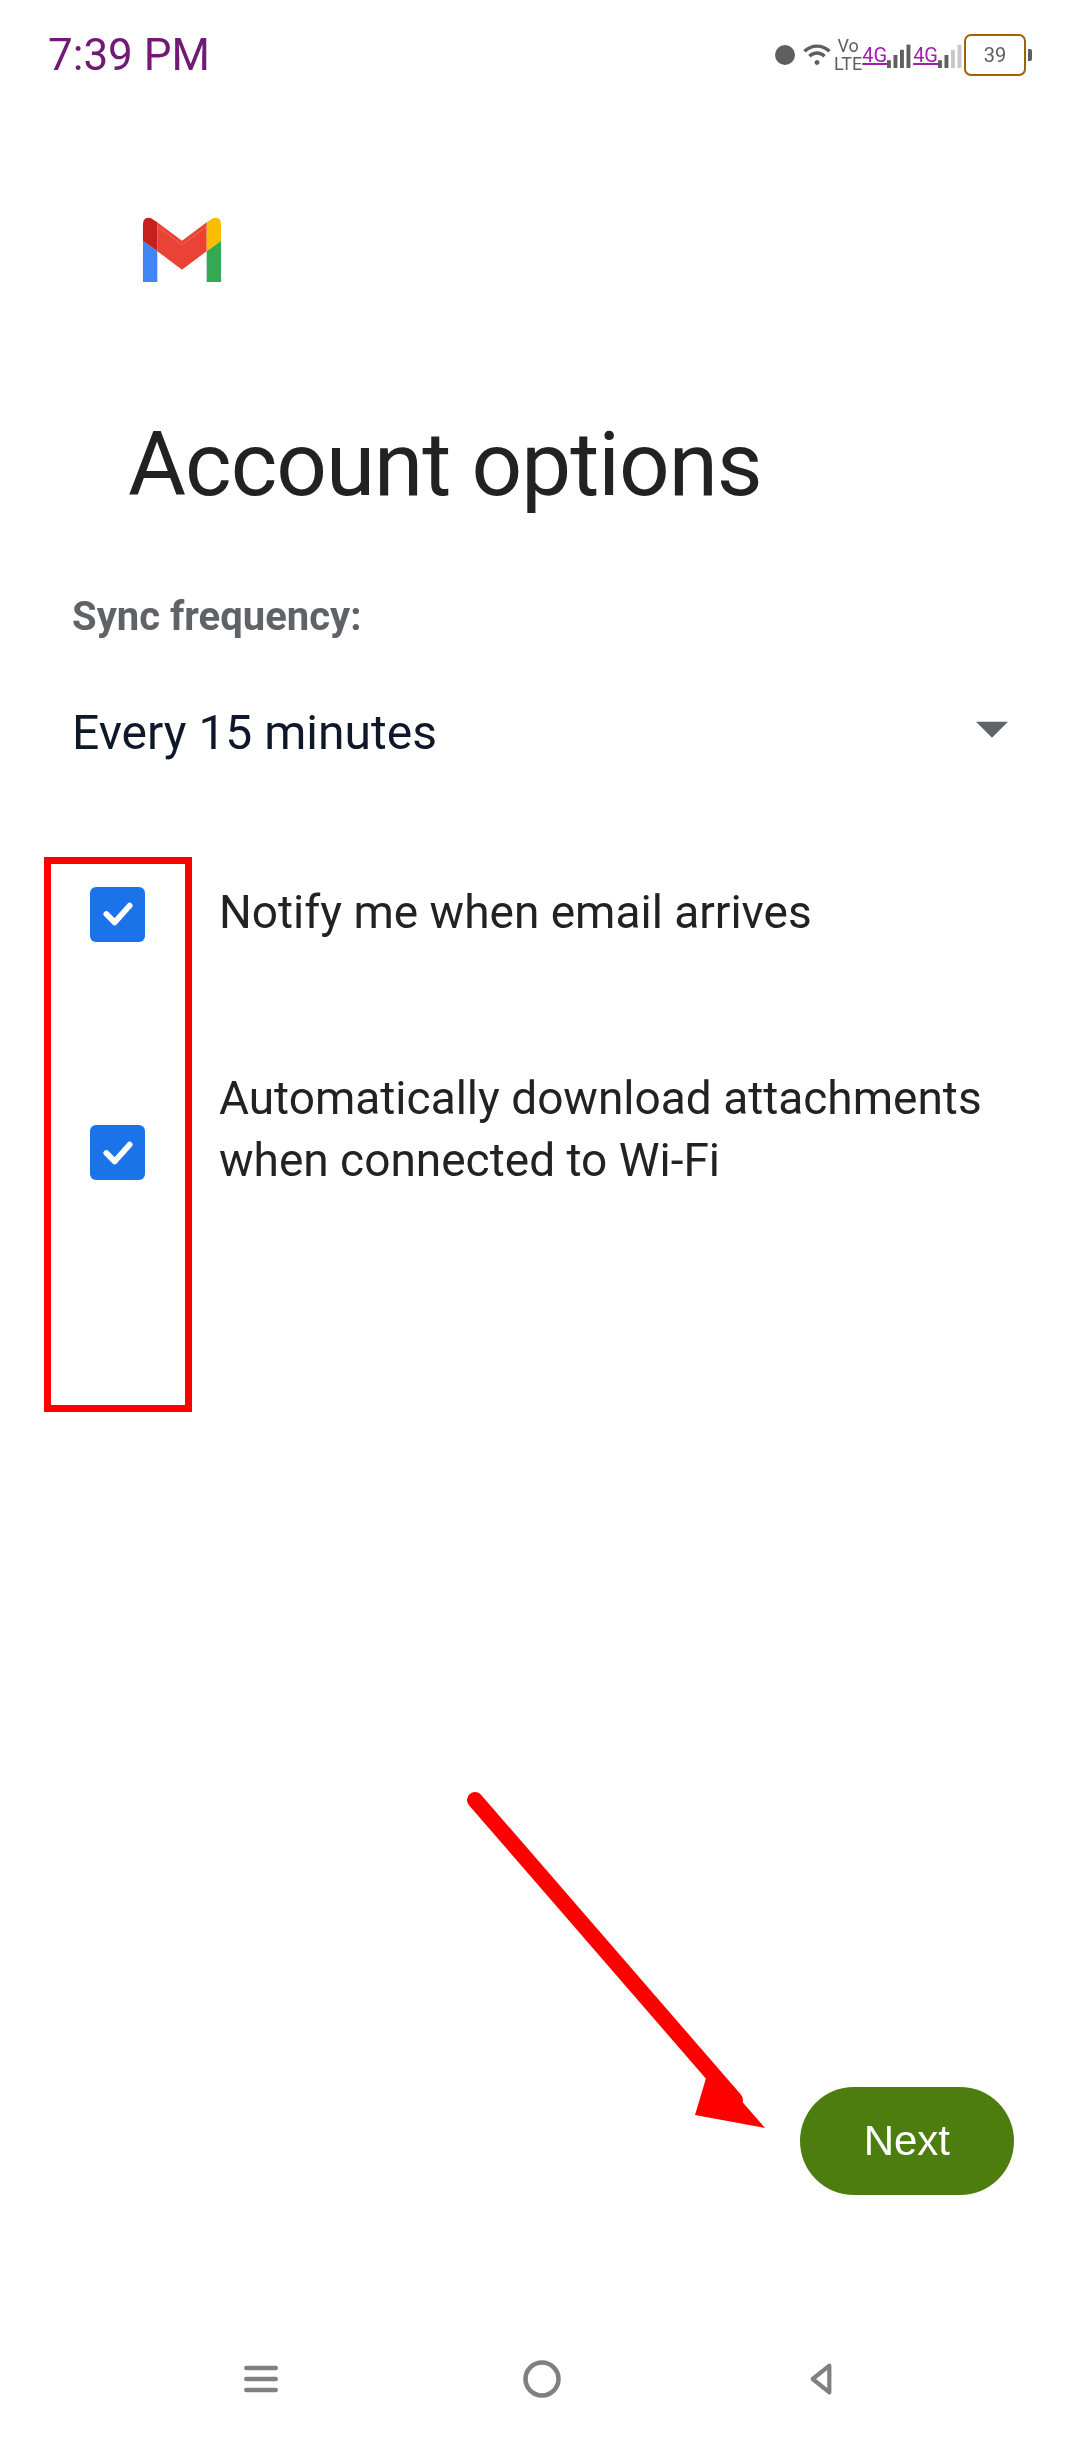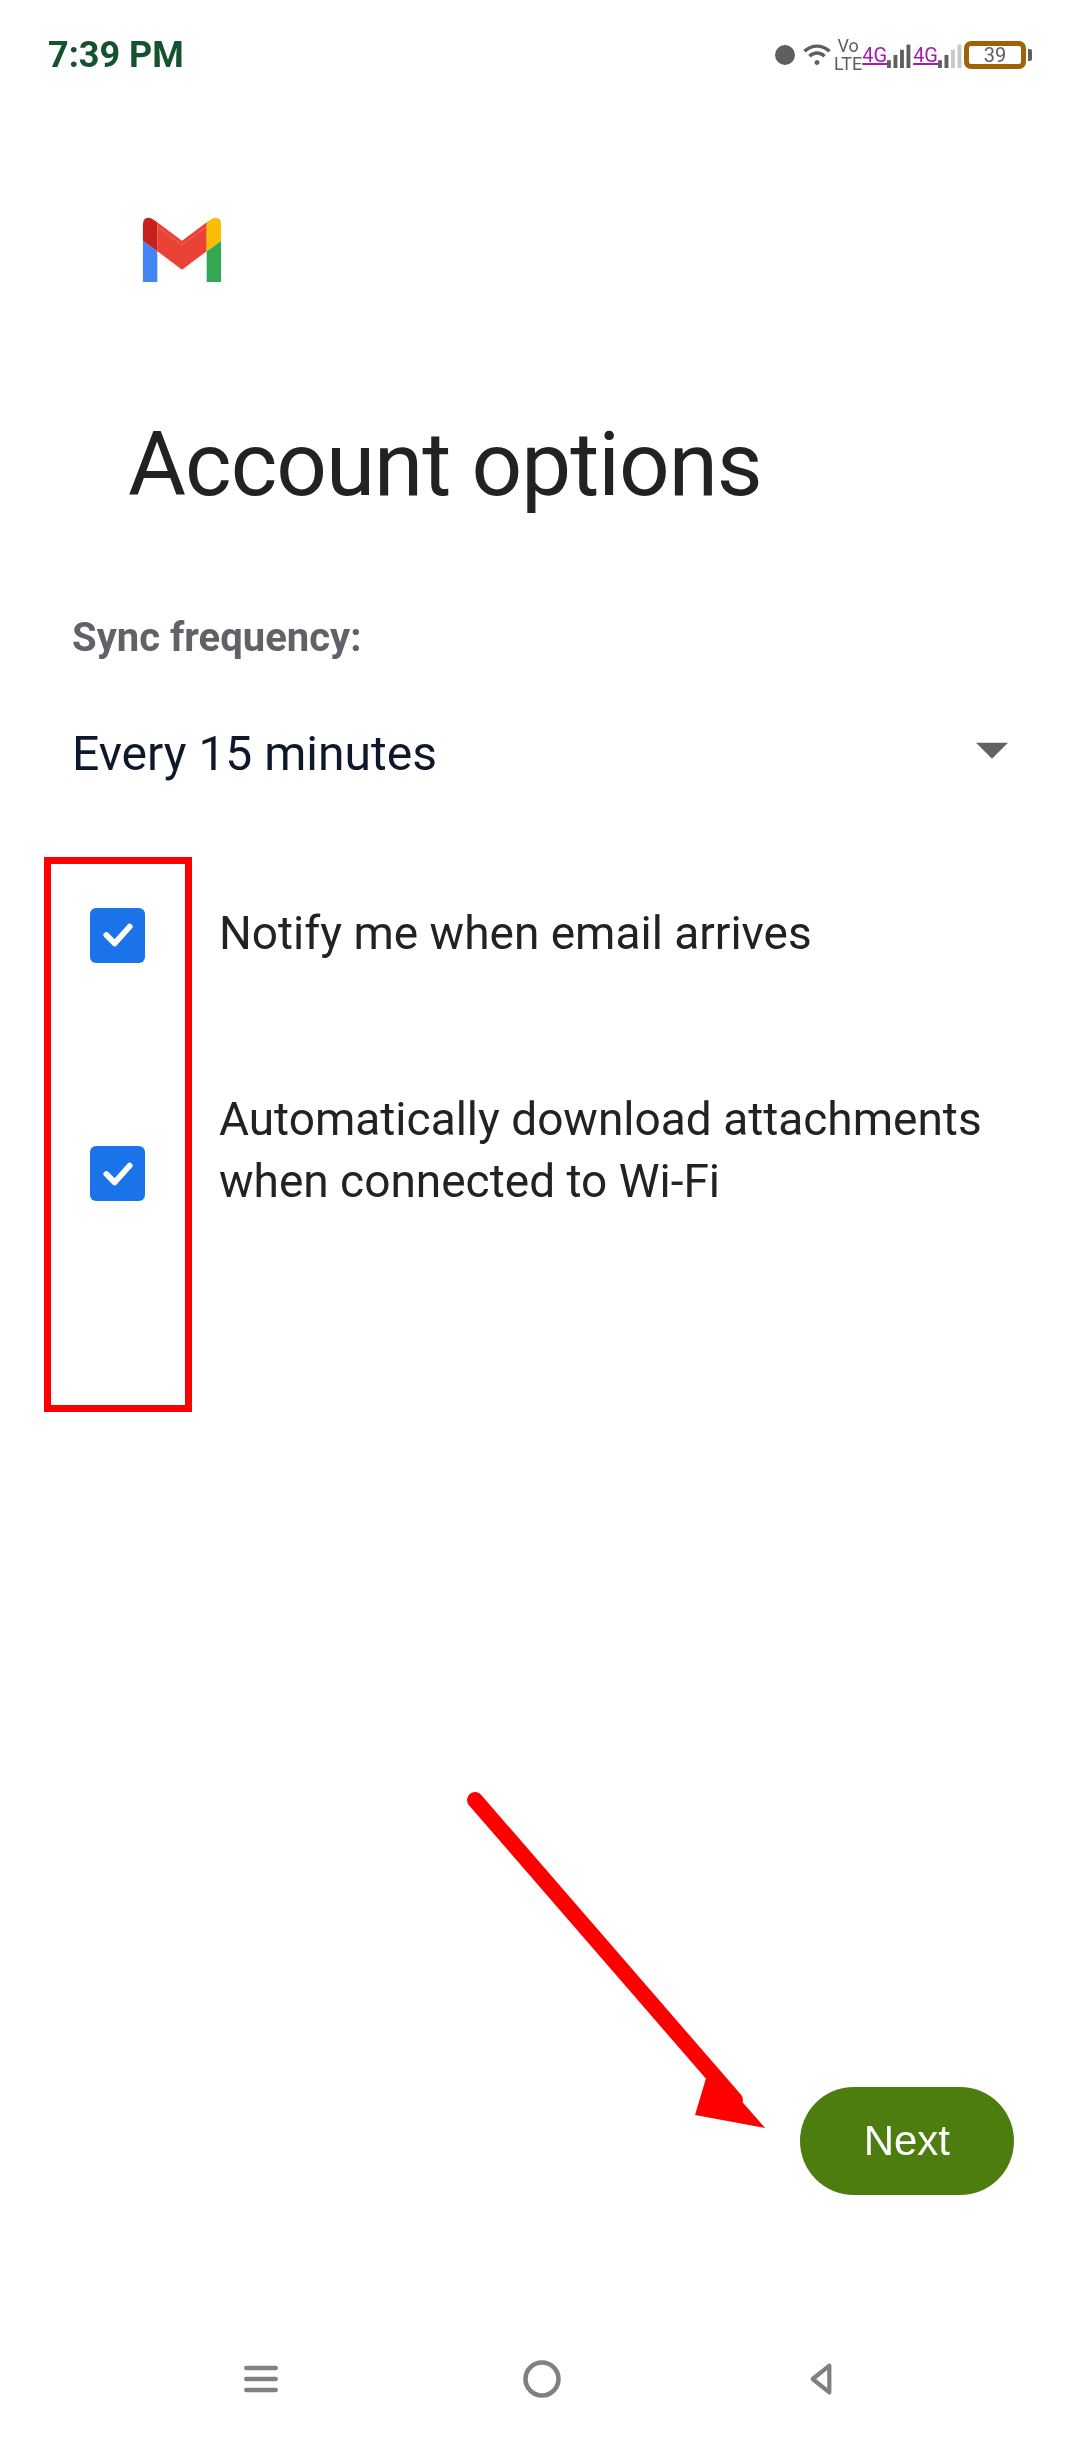--- a/index.html
+++ b/index.html
@@ -17,23 +17,23 @@
     }
     
     .status-bar {
       display: flex;
       justify-content: space-between;
       align-items: center;
       padding: 20px 48px 0 48px;
       height: 90px;
     }
     .status-time {
-      font-size: 36px;
-      color: #14532d;
-      font-weight: 700;
+      font-size: 44px;
+      color: #701a75;
+      font-weight: 400;
     }
     .status-right {
       display: flex;
       align-items: center;
       gap: 0;
     }
     .status-icon {
       color: #5f5f5f;
       display: inline-flex;
       align-items: center;
@@ -50,24 +50,24 @@
       font-size: 20px;
       color: #a21caf;
       text-decoration: underline;
     }
     .battery {
       display: flex;
       align-items: center;
       gap: 2px;
     }
     .battery-body {
-      border: 5px solid #a16207;
+      border: 2px solid #a16207;
       border-radius: 7px;
       width: 62px;
-      height: 28px;
+      height: 42px;
       display: flex;
       align-items: center;
       justify-content: center;
       font-size: 20px;
       color: #5f5f5f;
       position: relative;
     }
     .battery-tip {
       width: 4px;
       height: 12px;
@@ -84,21 +84,21 @@
       height: 72px;
       margin-bottom: 130px;
       margin-left: 62px;
     }
     .title {
       font-size: 89px;
       color: #222;
       font-weight: 400;
       letter-spacing: -1px;
       margin-left: 56px;
-      margin-bottom: 97px;
+      margin-bottom: 76px;
     }
     .sync-label {
       font-size: 40px;
       color: #5f6368;
       font-weight: 700;
       margin-bottom: 64px;
     }
     .dropdown {
       display: flex;
       justify-content: space-between;

